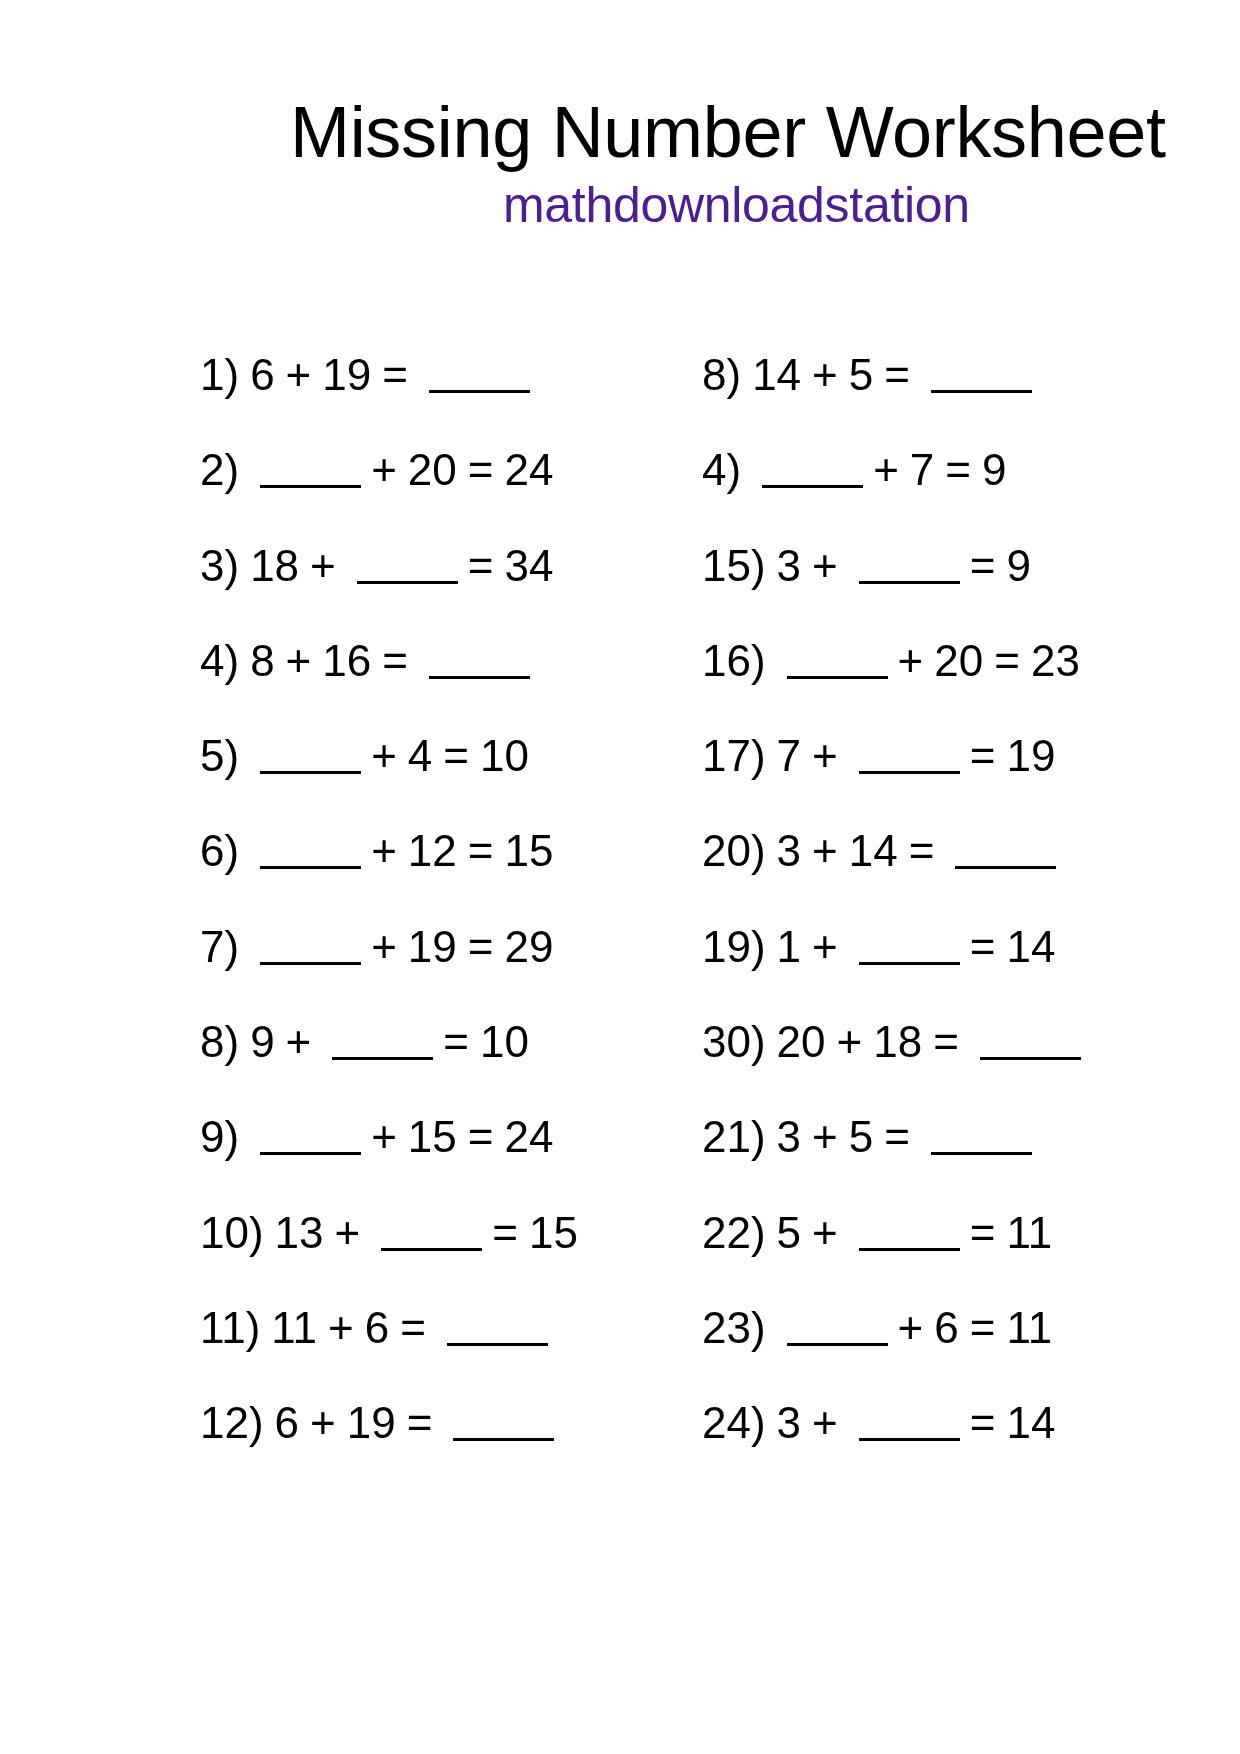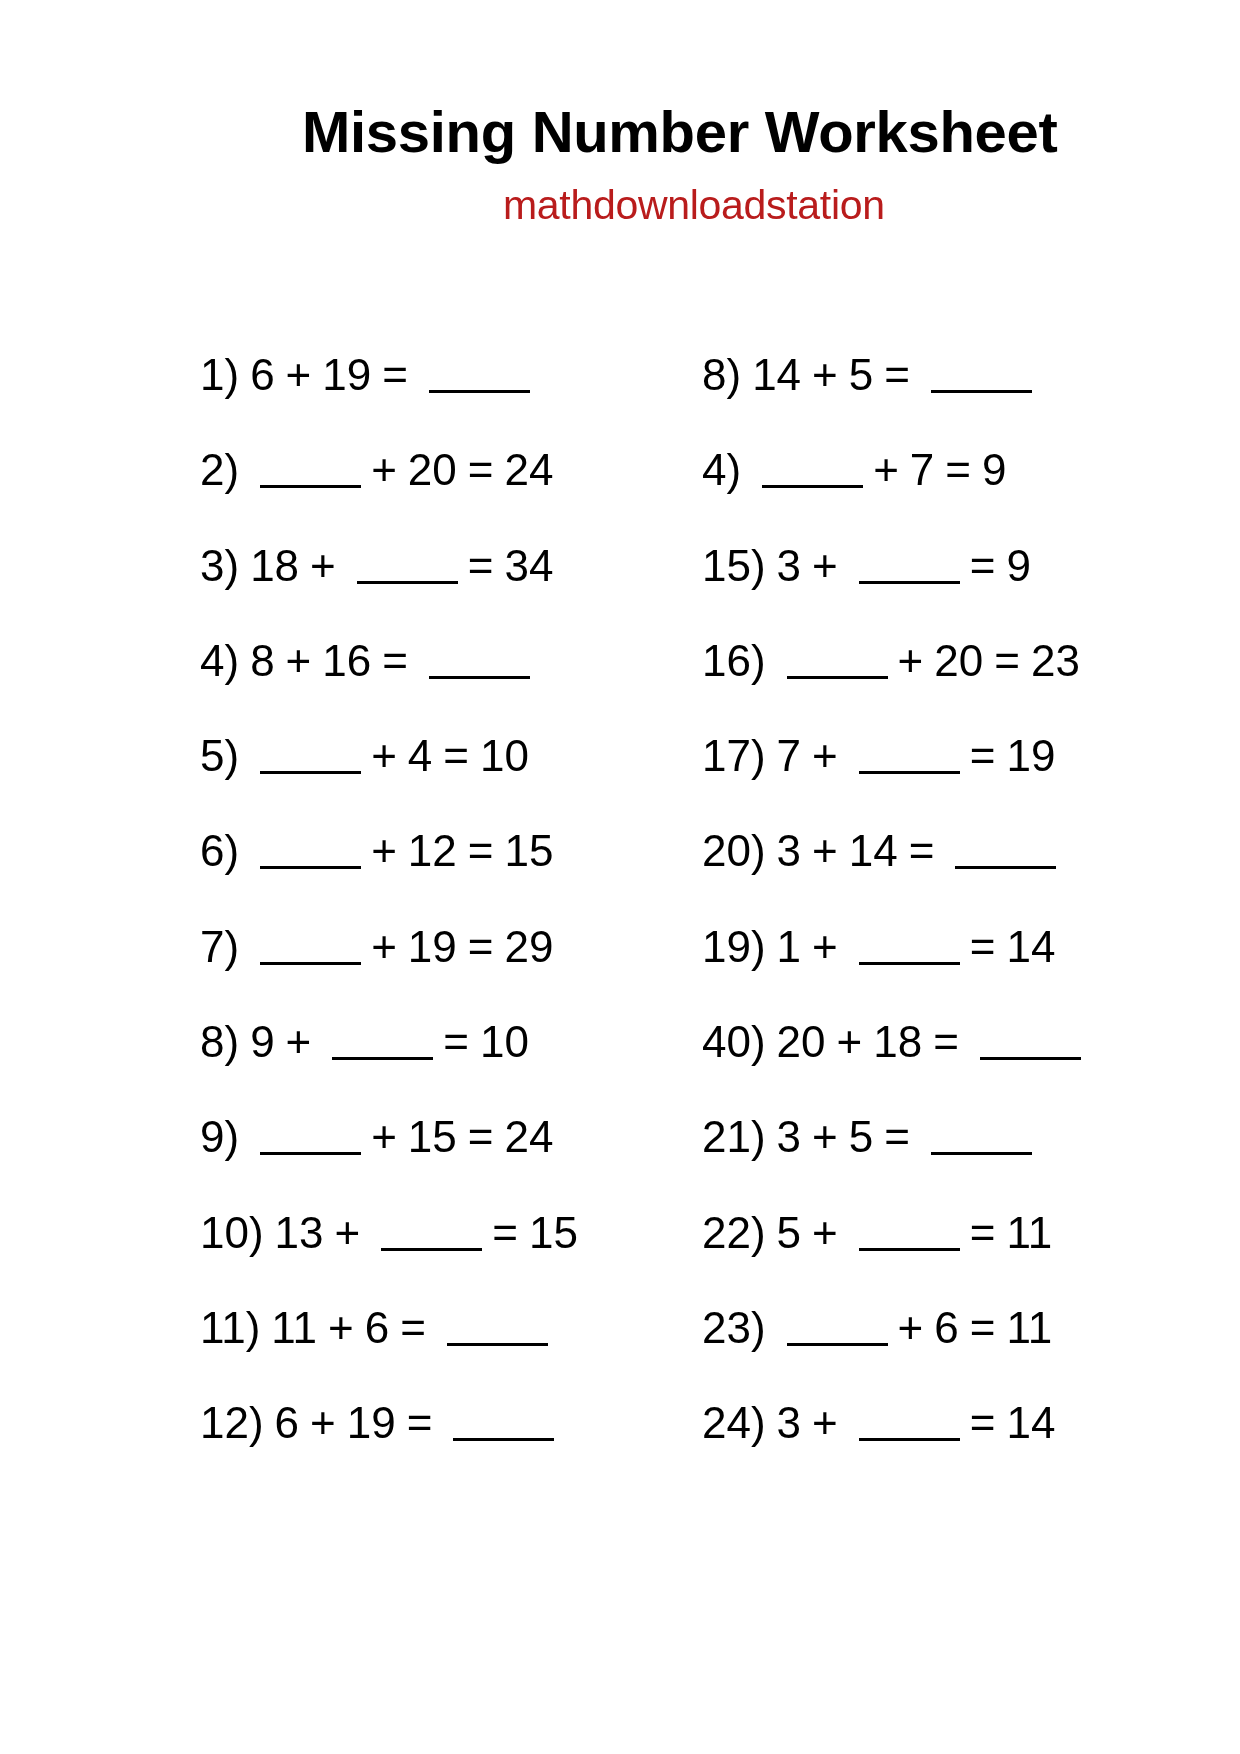--- a/index.html
+++ b/index.html
@@ -10,36 +10,36 @@
     body {
       width: 1240px;
       height: 1754px;
       position: relative;
       overflow: hidden;
       font-family: "Liberation Sans", "DejaVu Sans", sans-serif;
       color: #000000;
     }
     .title {
       position: absolute;
-      left: 302px;
+      left: 290px;
       top: 97px;
-      font-size: 58px;
+      font-size: 72px;
       line-height: 70px;
       white-space: nowrap;
       letter-spacing: -0.3px;
       margin: 0;
-      font-weight: bold;
+      font-weight: normal;
     }
     .subtitle {
       position: absolute;
       left: 503px;
       top: 180px;
-      font-size: 41px;
+      font-size: 50px;
       line-height: 50px;
-      color: #b91c1c;
+      color: #4c1d95;
       white-space: nowrap;
       letter-spacing: -0.3px;
     }
     .problems {
       position: absolute;
       top: 0;
       left: 0;
       width: 1240px;
       height: 1754px;
     }
@@ -228,21 +228,21 @@
       </div>
       <div class="problem">
         <span class="num">19)</span>
         <span class="tok">1</span>
         <span class="tok">+</span>
         <span class="blank"></span>
         <span class="tok">=</span>
         <span class="tok">14</span>
       </div>
       <div class="problem">
-        <span class="num">40)</span>
+        <span class="num">30)</span>
         <span class="tok">20</span>
         <span class="tok">+</span>
         <span class="tok">18</span>
         <span class="tok">=</span>
         <span class="blank"></span>
       </div>
       <div class="problem">
         <span class="num">21)</span>
         <span class="tok">3</span>
         <span class="tok">+</span>

